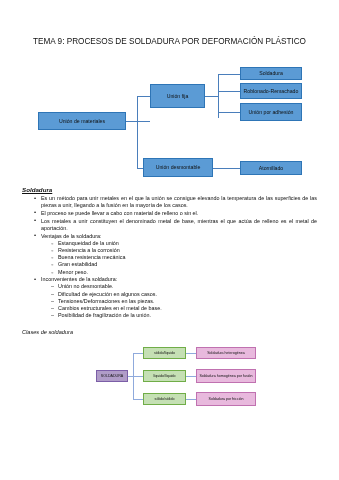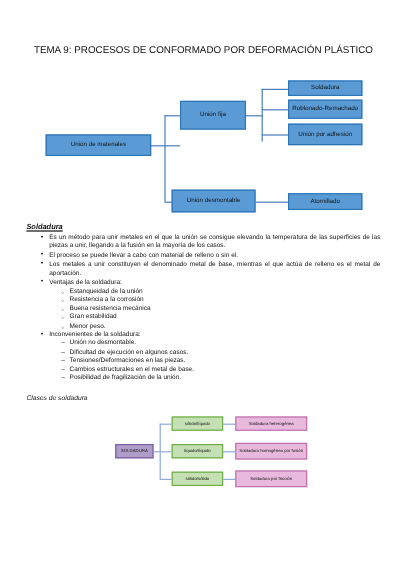--- a/index.html
+++ b/index.html
@@ -169,21 +169,21 @@
     background: #8faadc;
   }
   .h2 { height: 0.6px; }
   .v2 { width: 0.6px; }
 </style>
 </head>
 <body>
 
 <div class="page">
 
-  <div class="title">TEMA 9: PROCESOS DE CONFORMADO POR DEFORMACIÓN PLÁSTICO</div>
+  <div class="title">TEMA 9: PROCESOS DE SOLDADURA POR DEFORMACIÓN PLÁSTICO</div>
 
   <div class="diagram1">
 
     <div class="line hline" style="left:125px; top:61px; width:25px;"></div>
     <div class="line vline" style="left:137px; top:36px; height:72px;"></div>
     <div class="line hline" style="left:137px; top:36px; width:13px;"></div>
     <div class="line hline" style="left:137px; top:108px; width:13px;"></div>
     <div class="line hline" style="left:205px; top:36px; width:14px;"></div>
     <div class="line vline" style="left:218px; top:14px; height:44px;"></div>
     <div class="line hline" style="left:218px; top:14px; width:22px;"></div>

